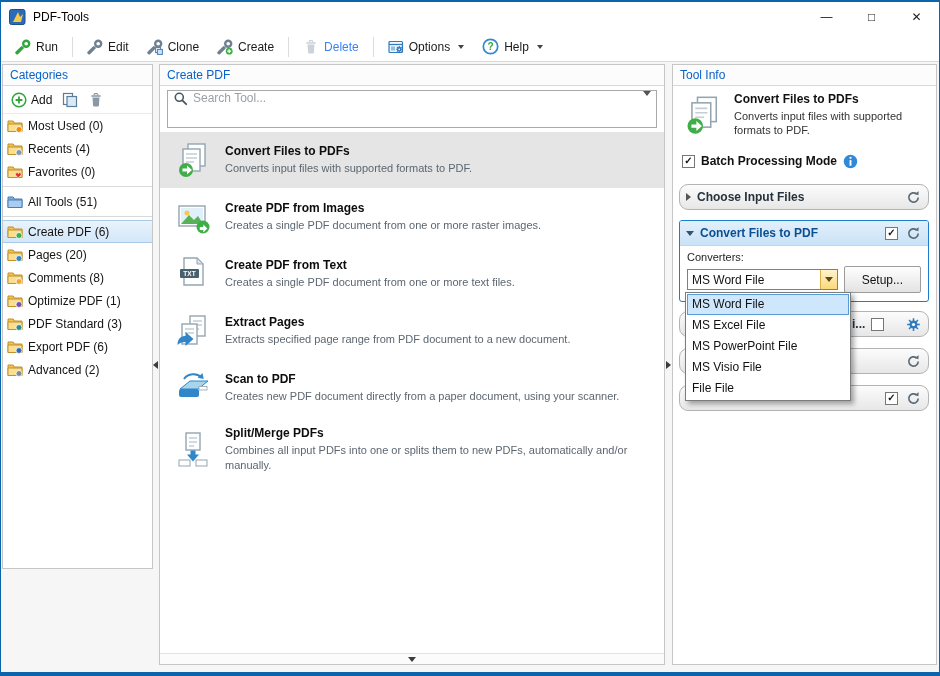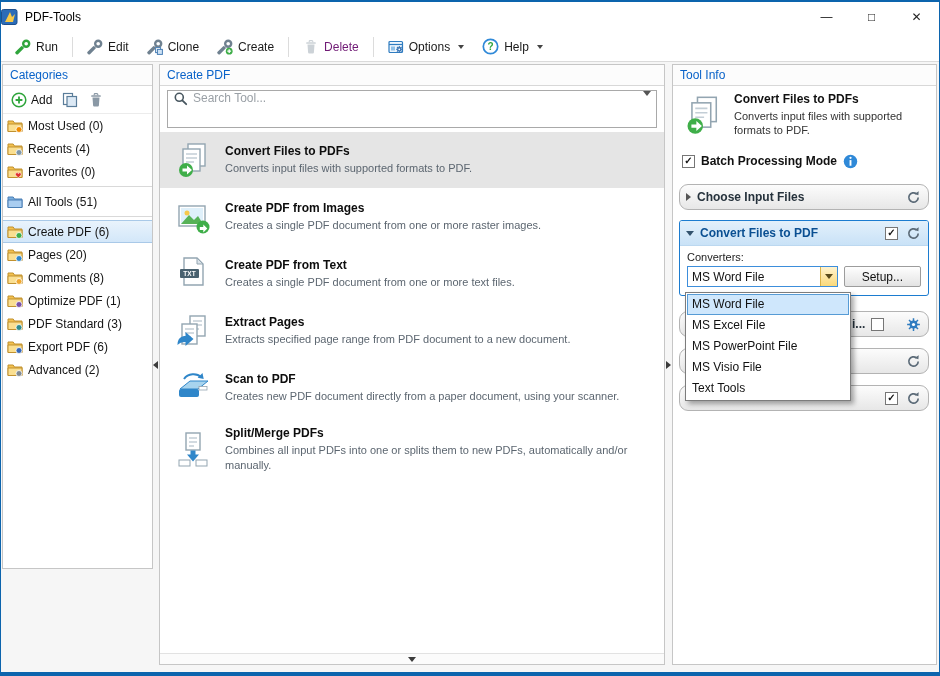--- a/index.html
+++ b/index.html
@@ -4,30 +4,30 @@
 <style>
   *{box-sizing:border-box;margin:0;padding:0}
   html,body{width:940px;height:676px}
   body{font-family:"Liberation Sans",sans-serif;font-size:12px;background:#fff;color:#111}
 
   .window{position:relative;width:940px;height:676px;background:#fff;overflow:hidden;
     border-left:1px solid #0c64ad;border-right:1px solid #0c64ad;
     border-top:2px solid #0c64ad;border-bottom:4px solid #0c64ad}
 
   
-  .titlebar{height:30px;display:flex;align-items:center;padding-left:0}
+  .titlebar{height:30px;display:flex;align-items:center;padding-left:8px}
   .app-icon{width:18px;height:18px;margin-right:6px;flex:none}
   .win-title{font-size:12px;color:#000}
   .win-btns{margin-left:auto;display:flex;height:30px}
   .win-btn{width:45px;height:30px;display:flex;align-items:center;justify-content:center;font-size:12px;color:#222}
 
   
   .toolbar{height:30px;display:flex;align-items:center;border-bottom:1px solid #dadada;padding:0 6px;gap:2px}
   .tb-btn{display:flex;align-items:center;gap:5px;padding:3px 8px;border-radius:2px;color:#1a1a1a;white-space:nowrap}
-  .tb-btn.disabled{color:#701a75}
+  .tb-btn.disabled{color:#3b82f6}
   .tb-sep{width:1px;height:20px;background:#dcdcdc;margin:0 4px}
   .tri-down-sm{width:0;height:0;border-left:3.5px solid transparent;border-right:3.5px solid transparent;border-top:4px solid #444;margin-left:3px}
 
   
   .content{position:absolute;top:60px;left:0;width:938px;height:610px;background:#f6f6f6}
   .panel{position:absolute;top:2px;background:#fff;border:1px solid #c6c6c6}
   #categories-panel{left:1px;width:151px;height:505px}
   #tools-panel{left:158px;width:506px;height:601px}
   #toolinfo-panel{left:671px;width:265px;height:601px}
   .panel-header{height:21px;line-height:20px;padding-left:7px;color:#0a63c9;background:#fcfcfc;border-bottom:1px solid #d8d8d8;font-size:12px}
@@ -84,21 +84,21 @@
   #sec-convert{position:absolute;top:155px;left:6px;right:7px;border:1px solid #1c7cd0;border-radius:3px;background:#fff}
   .sec-header{height:25px;display:flex;align-items:center;gap:6px;padding:0 6px;
     background:linear-gradient(#e3f0fb,#c9e2f7);border-bottom:1px solid #bcd8f0;border-radius:2px 2px 0 0}
   .sec-header .sec-label{color:#0a4f92;flex:1}
   .sec-body{padding:5px 7px 8px}
   .conv-label{font-size:11px;margin-bottom:3px;color:#222}
   .conv-row{display:flex;align-items:center}
   .combobox{width:152px;height:21px;border:1px solid #3d8edb;display:flex;align-items:center;background:#fff}
   .combo-value{flex:1;padding-left:4px;font-size:12px;white-space:nowrap;overflow:hidden}
   .combo-arrow{width:17px;height:100%;background:linear-gradient(#fff3cf,#fbd97a);border-left:1px solid #d9b24a;display:flex;align-items:center;justify-content:center;flex:none}
-  .setup-btn{margin-left:6px;width:78px;height:21px;border:1px solid #9c9c9c;border-radius:2px;
+  .setup-btn{margin-left:6px;width:78px;height:27px;border:1px solid #9c9c9c;border-radius:2px;
     background:linear-gradient(#fefefe,#e3e3e3);font-family:"Liberation Sans",sans-serif;font-size:12px;color:#111}
 
   .dropdown{position:absolute;left:12px;top:227px;width:166px;background:#fff;border:1px solid #7c7c7c;padding:1px;z-index:10;box-shadow:3px 3px 5px rgba(0,0,0,.35)}
   .dd-item{height:21px;line-height:21px;padding-left:5px;font-size:12px;color:#111;white-space:nowrap}
   .dd-item.selected{background:#cfe7fc;outline:1px solid #569bd5;outline-offset:-1px}
 
   .exp{flex:none;display:flex}
 </style>
 </head>
 <body>
@@ -565,18 +565,18 @@
               <path d="M13.6 1.2 L13.2 5.6 L8.9 4.3 Z" fill="#5c6b78"></path>
             </svg>
           </span>
       </div>
 
       <div class="dropdown" id="converter-dropdown">
           <div class="dd-item selected">MS Word File</div>
           <div class="dd-item">MS Excel File</div>
           <div class="dd-item">MS PowerPoint File</div>
           <div class="dd-item">MS Visio File</div>
-          <div class="dd-item">Text Tools</div>
+          <div class="dd-item">File File</div>
         </div>
     </div>
 
   </div>
 </div>
 
 </body></html>

